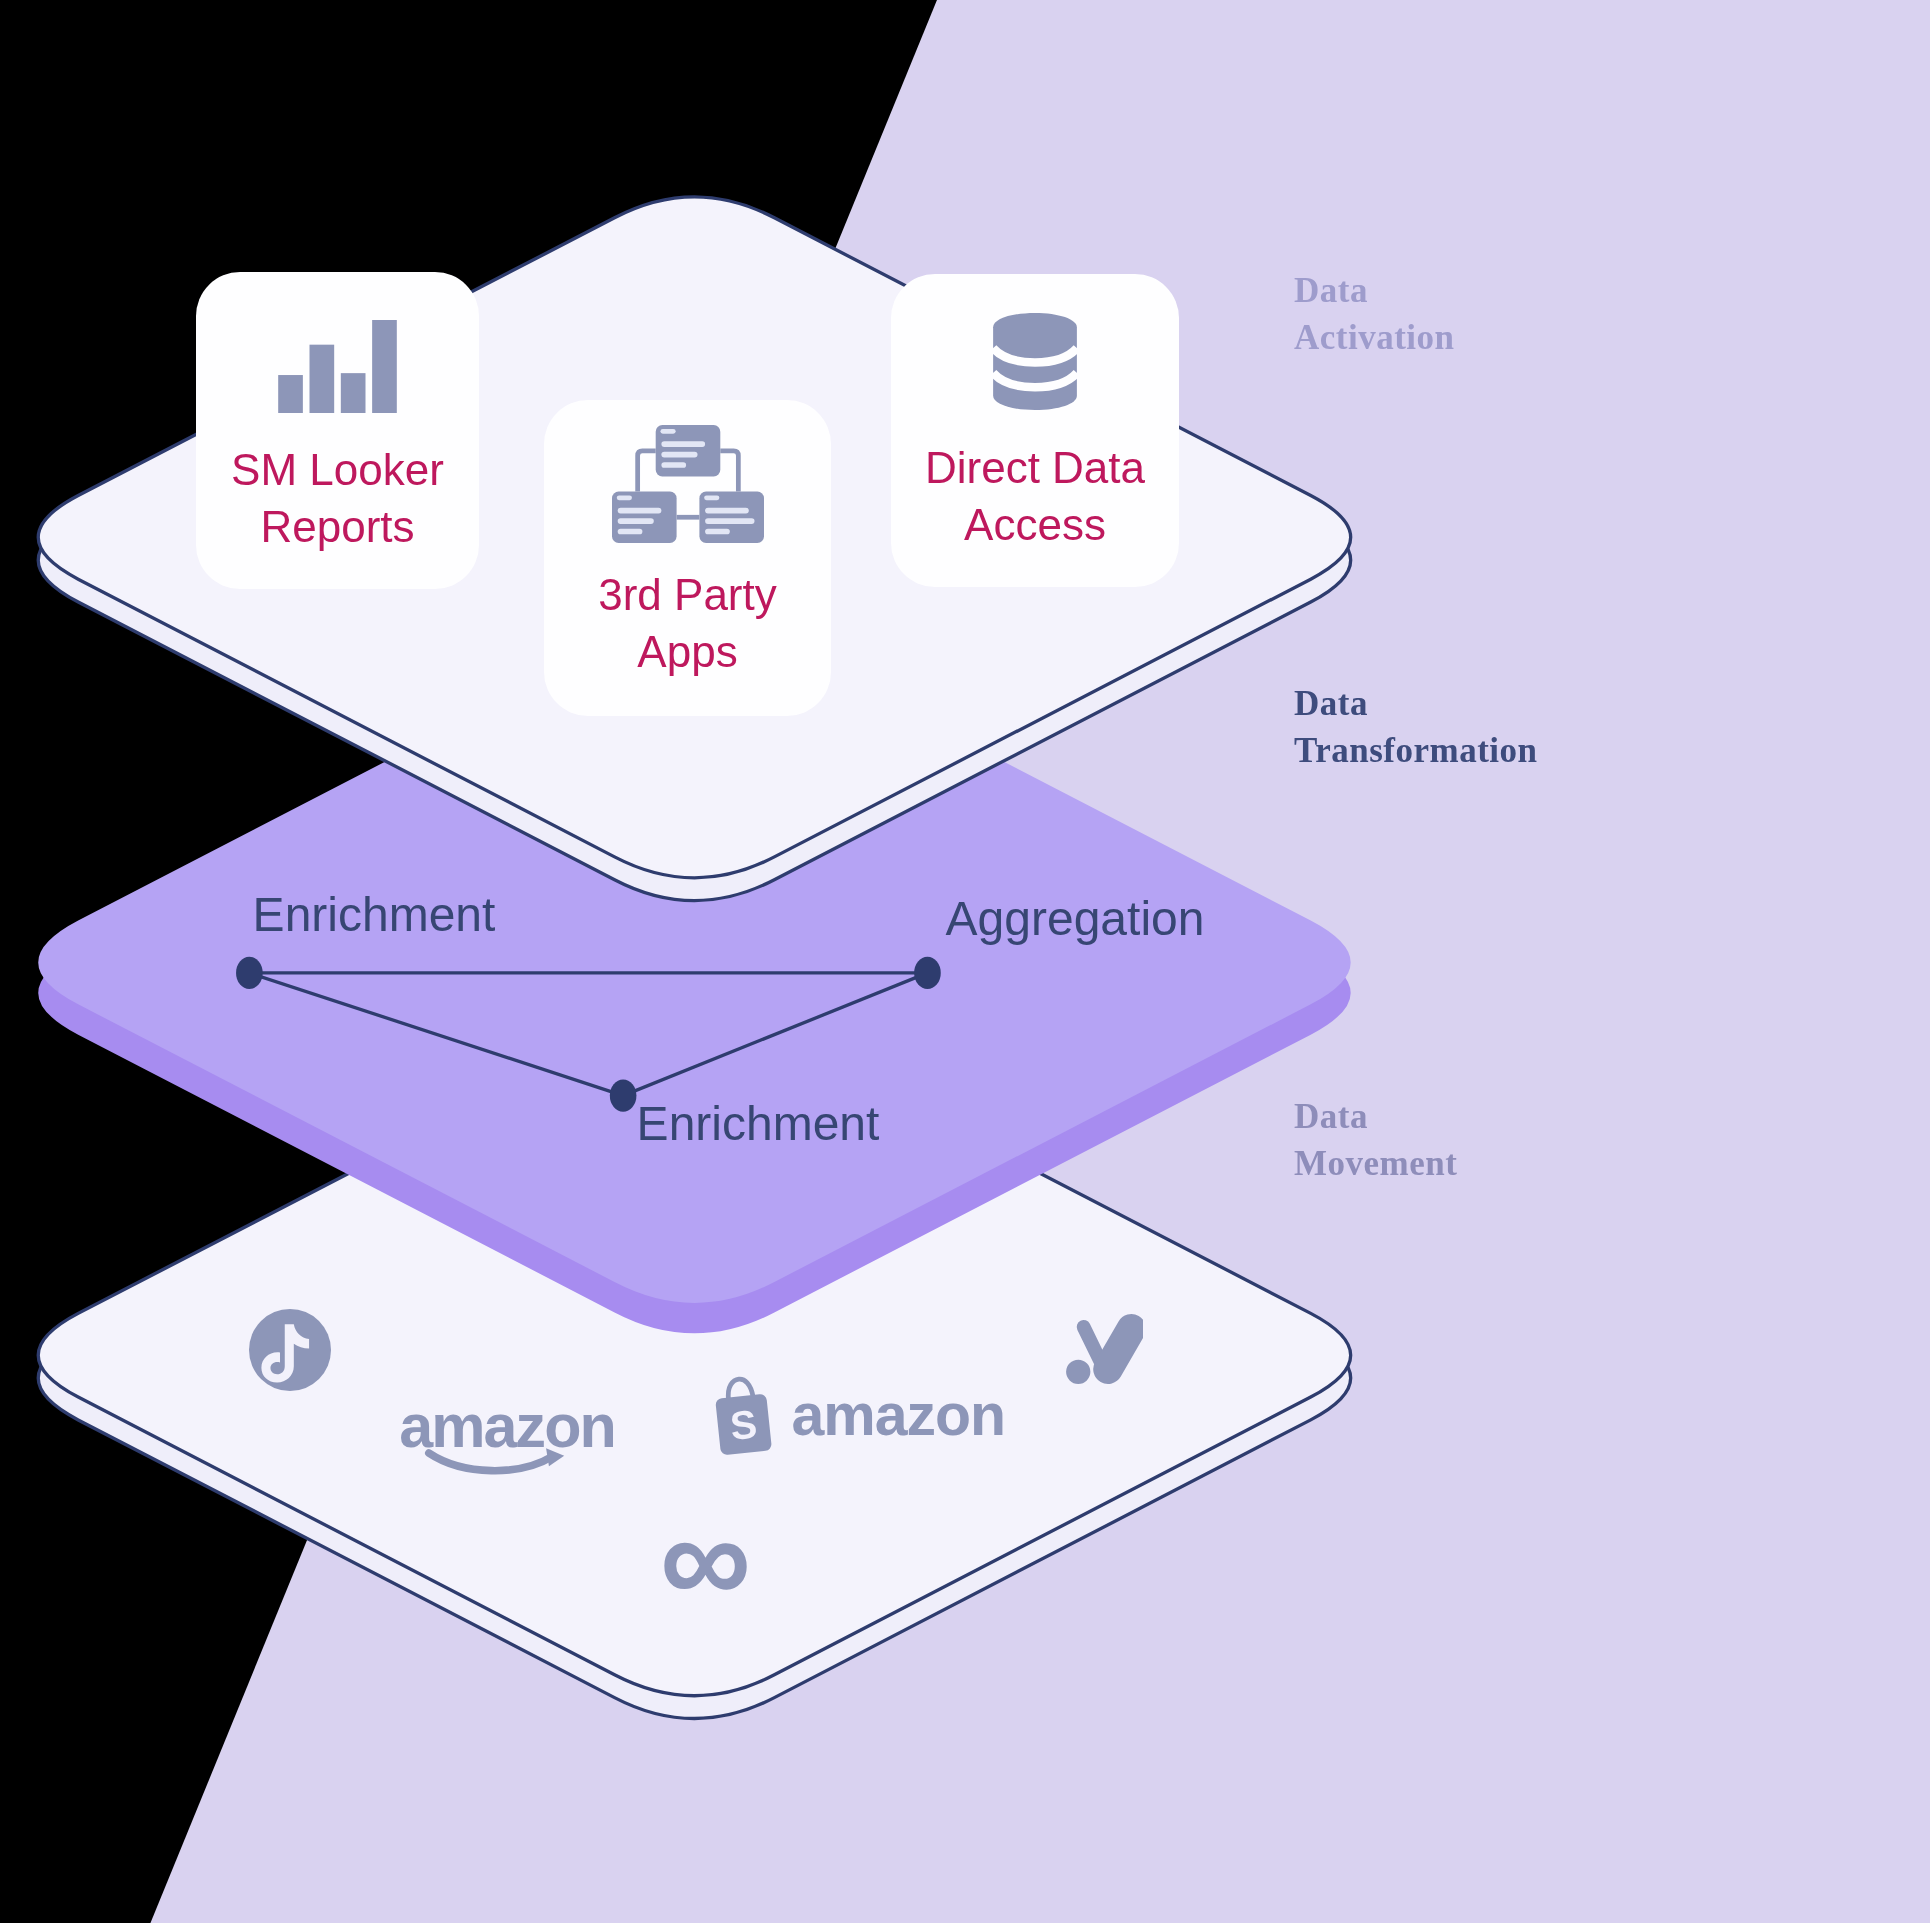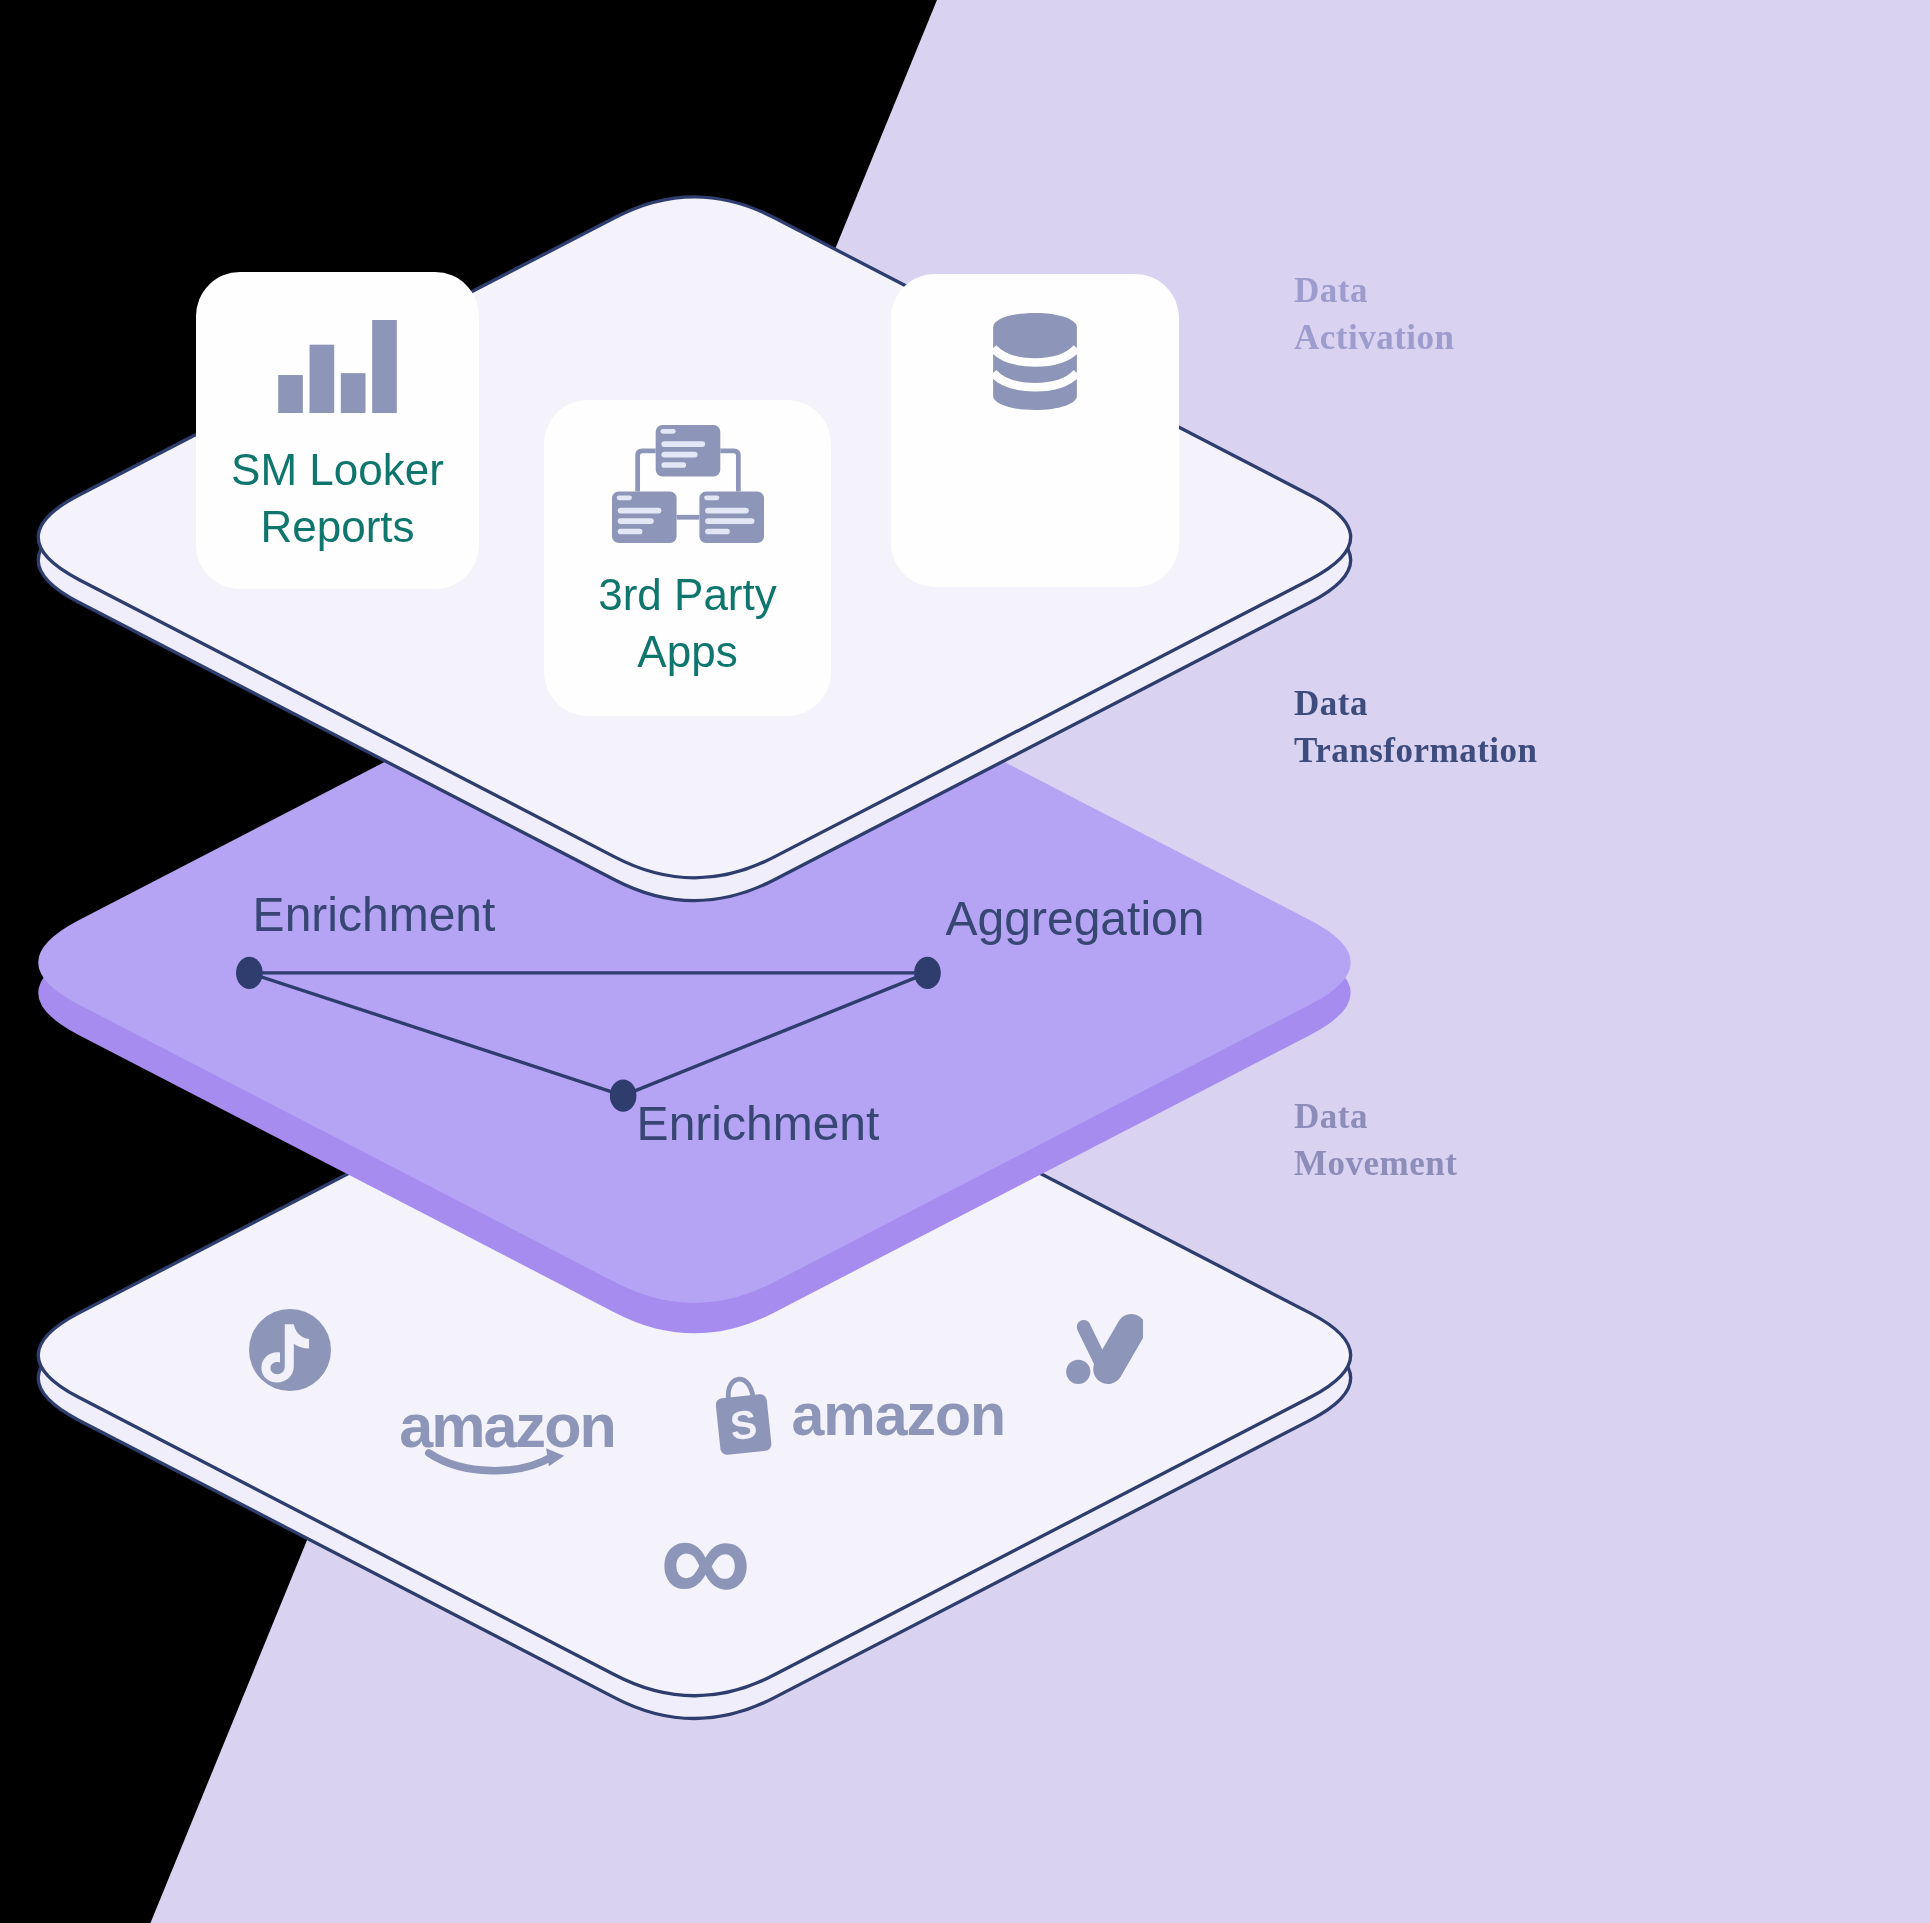--- a/index.html
+++ b/index.html
@@ -8,21 +8,21 @@
     font-family:"Liberation Sans", sans-serif;background:#000;
   }
   .scene{position:absolute;left:0;top:0;}
   
   .card{
     position:absolute;background:#fefeff;border-radius:44px;
     display:flex;flex-direction:column;align-items:center;
   }
   .card-label{
     margin-top:auto;white-space:pre-line;text-align:center;
-    color:#0f766e;font-size:44px;line-height:1.30;font-weight:400;
+    color:#be185d;font-size:44px;line-height:1.30;font-weight:400;
   }
   
   .stage-label{
     position:absolute;white-space:pre-line;font-size:35px;line-height:1.34;
     font-weight:600;letter-spacing:0.5px;font-family:Liberation Serif, serif;
   }
   .stage-label.muted-a{color:#9e9ccc;}
   .stage-label.muted-b{color:#8e8dba;}
   .stage-label.active{color:#3e4c7d;font-weight:700;}
   
@@ -119,20 +119,22 @@
     <div class="card-label" style="padding-bottom:36px">3rd Party
 Apps</div>
   </div>
 
   <div class="card" style="left:891px;top:274px;width:288px;height:313px;">
     <svg width="88" height="99" viewBox="0 0 92 104" style="margin-top:38px">
       <path d="M2,16 C2,7.5 21,1 46,1 C71,1 90,7.5 90,16 L90,88 C90,96.5 71,103 46,103 C21,103 2,96.5 2,88 Z" fill="#8d96b8"></path>
       <path d="M2,38 C11,48 27,53 46,53 C65,53 81,48 90,38" stroke="#fefeff" stroke-width="9" fill="none"></path>
       <path d="M2,64 C11,74 27,79 46,79 C65,79 81,74 90,64" stroke="#fefeff" stroke-width="9" fill="none"></path>
     </svg>
+    <div class="card-label" style="padding-bottom:34px">Direct Data
+Access</div>
   </div>
 
   <div class="node-label" style="left:374px;top:887px;">Enrichment</div>
   <div class="node-label" style="left:1075px;top:891px;">Aggregation</div>
   <div class="node-label" style="left:758px;top:1096px;">Enrichment</div>
 
   <div class="stage-label muted-a" style="left:1294px;top:268px;">Data
 Activation</div>
   <div class="stage-label active" style="left:1294px;top:681px;">Data
 Transformation</div>

